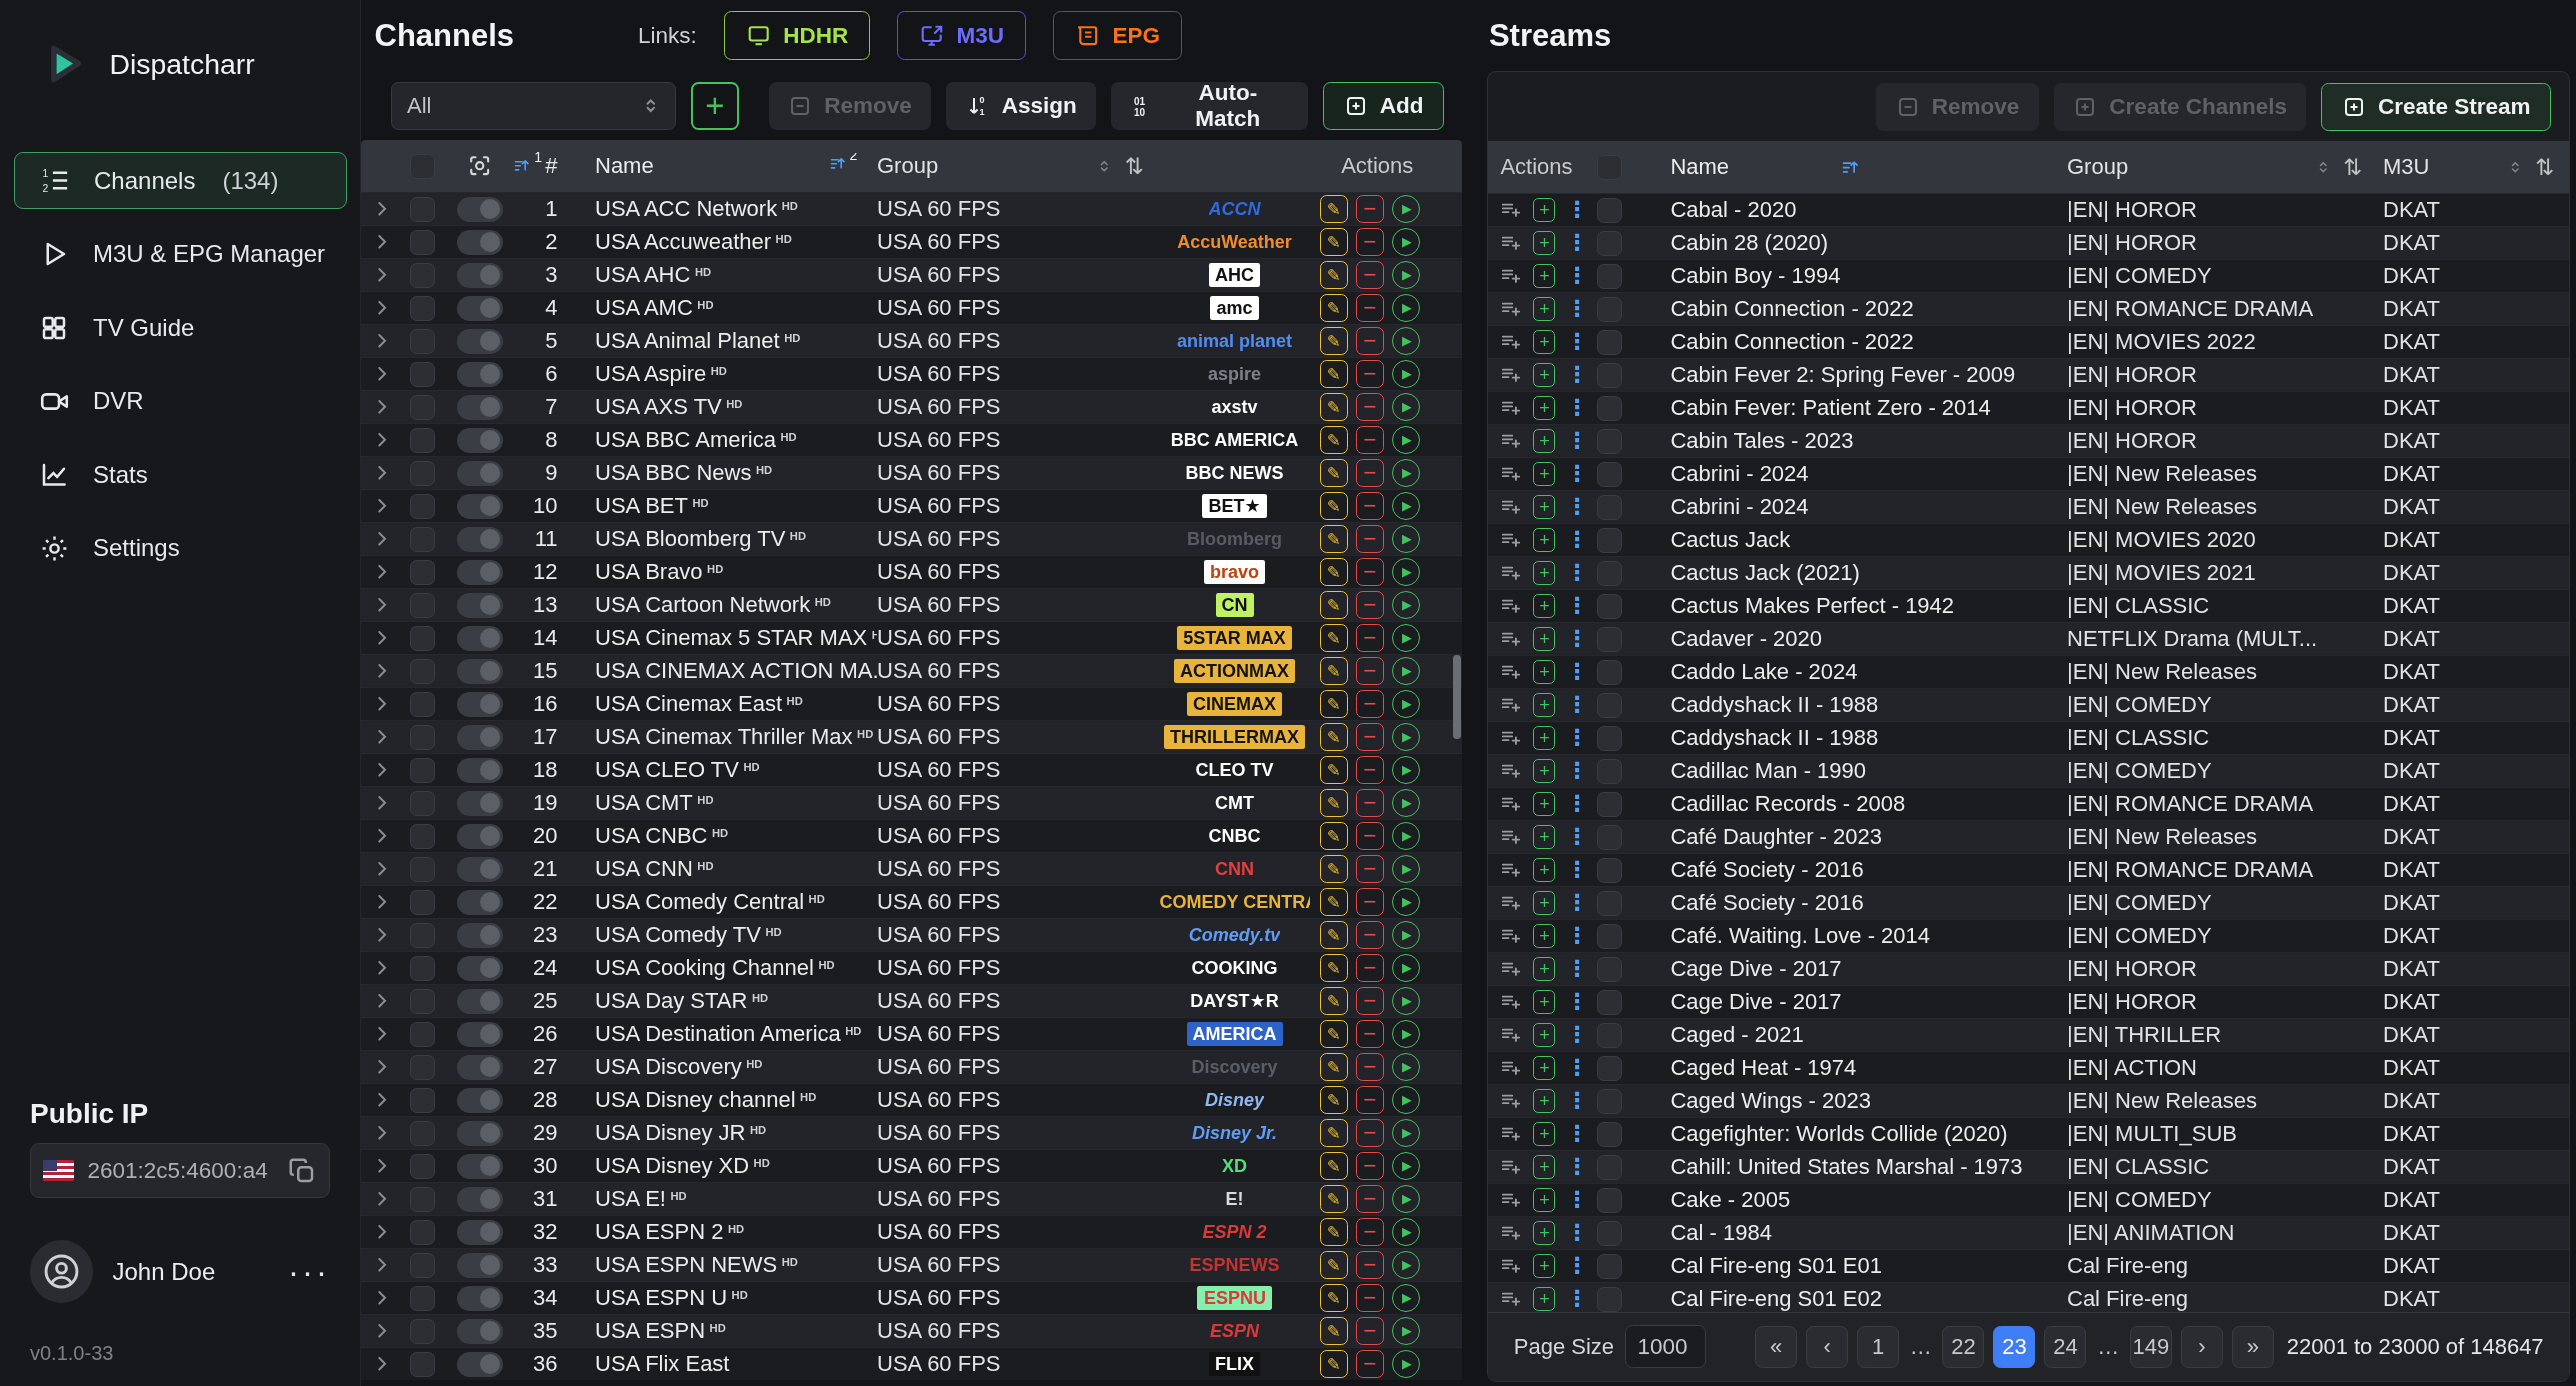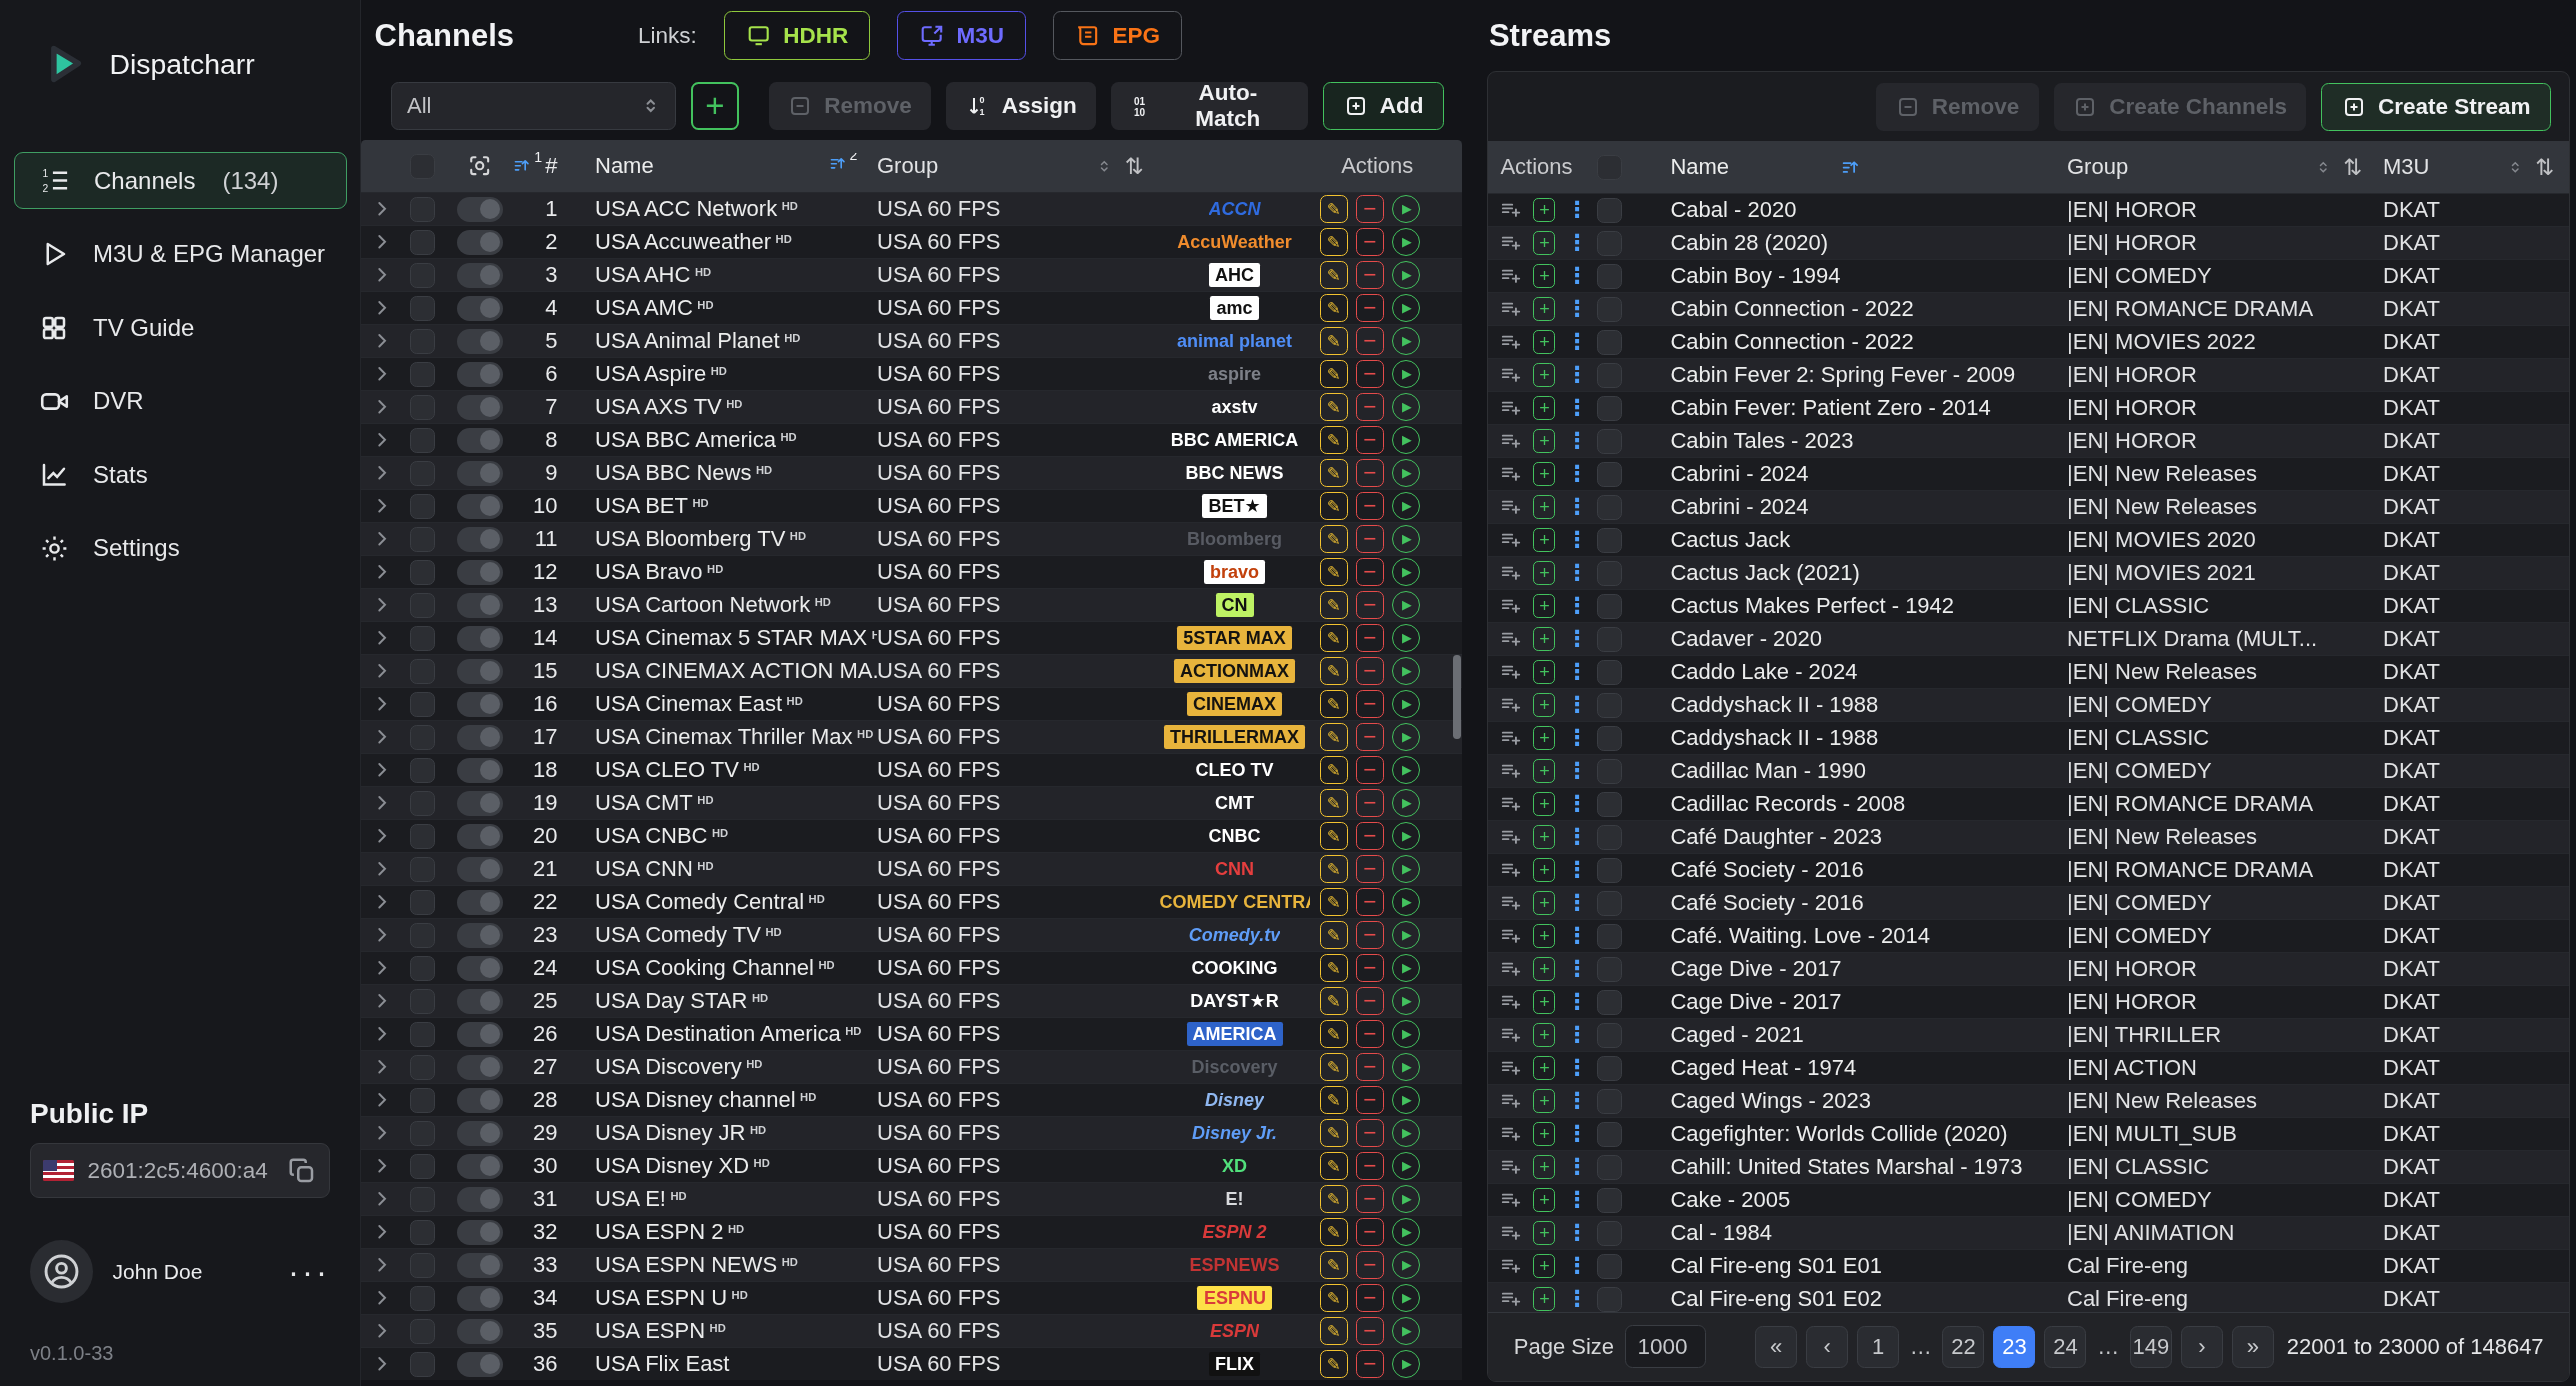--- a/index.html
+++ b/index.html
@@ -24,21 +24,21 @@
   .pubip-label{font-weight:700;font-size:28px;color:#f0f1f3;margin-bottom:13.5px;}
   .pubip-box{display:flex;align-items:center;gap:13.5px;background:#26272c;border:0.7px solid #35373c;
     border-radius:9px;height:55px;padding:0 12px;}
   .flag{width:31px;height:21px;position:relative;display:inline-block;
     background:repeating-linear-gradient(180deg,#b22234 0 3px,#ffffff 3px 6px);border-radius:1.5px;overflow:hidden;}
   .flag::before{content:"";position:absolute;left:0;top:0;width:13.5px;height:10.5px;background:#3c3b6e;}
   .pubip-text{color:#aeb0b5;font-size:22.5px;white-space:nowrap;overflow:hidden;}
   .copy-btn{margin-left:auto;color:#9a9da3;display:flex;}
   .user-row{display:flex;align-items:center;gap:19.5px;margin-top:42px;}
   .avatar{width:63px;height:63px;border-radius:50%;background:#2a2c31;display:flex;align-items:center;justify-content:center;color:#cfd1d4;}
-  .user-name{font-size:21px;color:#ecedef;}
+  .user-name{font-size:24px;color:#ecedef;}
   .user-menu{margin-left:auto;color:#e6e7e9;font-size:33px;letter-spacing:3px;line-height:0;}
   .version{color:#7d8087;font-size:20px;margin-top:39px;}
 
   
   .channels-pane{width:1101px;min-width:1101px;display:flex;flex-direction:column;background:#131418;}
   .pane-titlebar{height:71px;display:flex;align-items:center;gap:27px;padding-left:13.5px;}
   .pane-title{font-size:31px;font-weight:600;color:#f2f3f5;}
   .links-label{color:#cfd1d4;font-size:22.5px;margin-left:97px;}
   .link-btn{display:flex;align-items:center;gap:12px;height:49px;padding:0 21px;border-radius:7.5px;
     border:1.5px solid;font-weight:700;font-size:22.5px;background:transparent;cursor:pointer;}
@@ -1362,21 +1362,21 @@
               <span class="knob"></span>
             </span>
           </span>
     <span class="c-num">34</span>
     <span class="c-name">
             <span>USA ESPN U</span>
             <sup>HD</sup>
           </span>
     <span class="c-group">USA 60 FPS</span>
     <span class="c-logo">
-            <span class="logo-chip boxed" style="color: rgb(217, 58, 58); background: #fde047; padding-left: 7px;">ESPNU</span>
+            <span class="logo-chip boxed" style="color: rgb(217, 58, 58); background: #86efac; padding-left: 7px;">ESPNU</span>
           </span>
     <span class="c-actions">
       <span class="act edit">✎</span>
       <span class="act remove">−</span>
       <span class="act play">▶</span>
     </span>
   </div>
 
   <div class="crow">
     <span class="c-expand">

